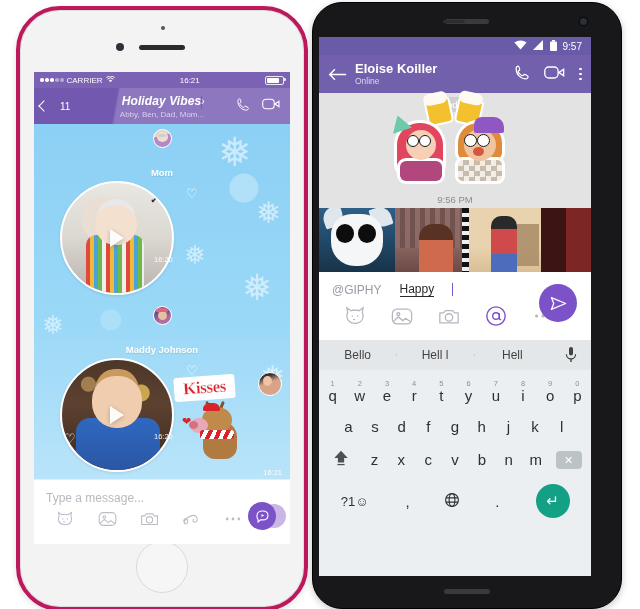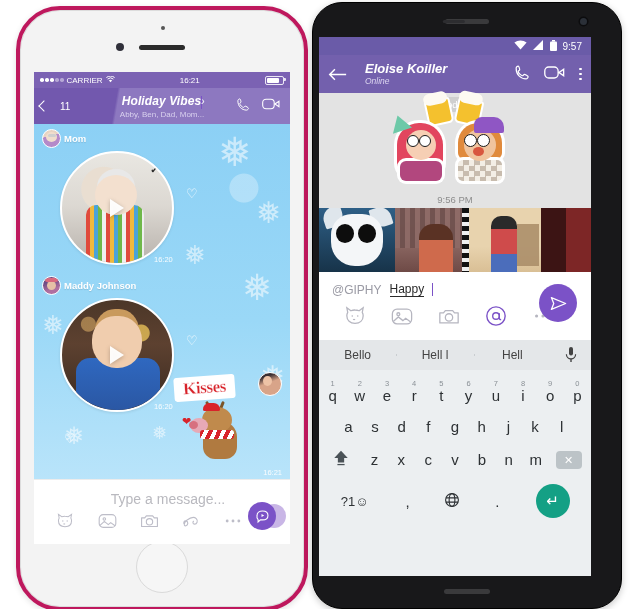--- a/index.html
+++ b/index.html
@@ -50,21 +50,21 @@
 
   .ip-chat{position:relative;height:calc(472px - 16px - 36px - 64px);
     background:
       radial-gradient(circle at 82% 18%, rgba(255,255,255,.30) 0 14px, transparent 15px),
       radial-gradient(circle at 30% 55%, rgba(255,255,255,.18) 0 10px, transparent 11px),
       linear-gradient(180deg,#8cd0f5 0%,#9ad8f7 55%,#b9e4fa 100%);
     overflow:hidden;}
   .flake{position:absolute;color:rgba(255,255,255,.55);line-height:1;user-select:none;}
 
   .msg{position:relative;padding:5px 8px 0 8px;}
-  .sender{display:flex;align-items:center;gap:3px;margin-bottom:3px;}
+  .sender{display:flex;align-items:center;gap:19px;margin-bottom:3px;flex-direction:column;}
   .av{width:17px;height:17px;border-radius:50%;border:1.4px solid #fff;overflow:hidden;flex:none;
       background:#c9a; position:relative;}
   .av.mom{background:linear-gradient(165deg,#e8d3c2 35%,#b489c9 36%);}
   .av.mom::before{content:"";position:absolute;left:3px;top:2px;width:11px;height:10px;border-radius:50%;background:#f0ddcd;}
   .av.mom::after{content:"";position:absolute;left:4.5px;top:3.5px;width:8px;height:3px;border-radius:2px;background:#cfcfcf;}
   .av.maddy{background:linear-gradient(160deg,#6d4b86 30%,#b06fa0 70%);}
   .av.maddy::before{content:"";position:absolute;left:4px;top:4px;width:9px;height:9px;border-radius:50%;background:#e6c0a6;}
   .av.maddy::after{content:"";position:absolute;left:1.5px;top:1px;width:13px;height:4px;border-radius:5px;background:#d9697f;}
   .av.rght{background:linear-gradient(160deg,#3a2f33 20%,#d8a489 45%);}
   .av.rght::before{content:"";position:absolute;left:4px;top:3px;width:9px;height:10px;border-radius:50%;background:#eec3a6;}
@@ -110,21 +110,21 @@
   .deer .antler{position:absolute;top:0;width:3px;height:11px;background:#7b5427;border-radius:2px;}
   .deer .a1{left:21px;transform:rotate(-22deg);}
   .deer .a2{left:34px;transform:rotate(22deg);}
   .deer .hat{position:absolute;left:17px;top:2px;width:17px;height:8px;border-radius:8px 8px 2px 2px;background:#d8232a;}
   .deer .scarf{position:absolute;left:14px;top:29px;width:34px;height:9px;border-radius:3px;
     background:repeating-linear-gradient(115deg,#d8232a 0 4px,#fff 4px 8px);}
   .deer .hrt{position:absolute;left:-4px;top:14px;color:#d8232a;font-size:11px;}
   .st-av{position:absolute;right:-20px;top:-4px;width:22px;height:22px;border-radius:50%;border:1.5px solid #fff;overflow:hidden;}
 
   .ip-input{position:absolute;left:0;right:0;bottom:0;height:64px;background:#fff;border-top:1px solid #ececec;}
-  .ip-ph{font-size:14px;color:#b9b9bf;padding:11px 0 0 12px;text-align:center;}
+  .ip-ph{font-size:12px;color:#b9b9bf;padding:11px 0 0 12px;}
   .ip-icons{display:flex;align-items:center;gap:0;padding:6px 10px 0 10px;}
   .ip-icons .ic{width:42px;display:flex;justify-content:center;color:#b9b9c4;}
   .vsend{position:absolute;right:14px;bottom:14px;width:28px;height:28px;border-radius:50%;
     background:#7b52c7;display:flex;align-items:center;justify-content:center;}
   .vsend-ghost{position:absolute;right:4px;bottom:16px;width:24px;height:24px;border-radius:50%;background:#c9b6e6;}
 
   
   .android{
     position:absolute;left:312px;top:2px;width:308px;height:605px;
     background:#18181a;border-radius:30px;box-shadow:0 2px 7px rgba(0,0,0,.22);
@@ -134,21 +134,21 @@
     background:#3a3a3c;}
   .an-speaker2{position:absolute;left:50%;top:17px;transform:translateX(-110%);width:22px;height:3px;border-radius:2px;background:#2d2d30;}
   .an-cam{position:absolute;right:34px;top:15px;width:7px;height:7px;border-radius:50%;background:#2b3038;box-shadow:0 0 0 1.5px #0c0c0e;}
   .an-bottom{position:absolute;left:50%;bottom:14px;transform:translateX(-50%);width:46px;height:5px;border-radius:3px;background:#3a3a3c;}
   .an-screen{position:absolute;left:6px;top:34px;width:272px;height:539px;background:#e7e7e7;overflow:hidden;}
 
   .an-status{height:18px;background:#6a5ba8;color:#fff;display:flex;align-items:center;justify-content:flex-end;
     gap:6px;padding-right:9px;font-size:10px;}
   .an-bar{background:#7360ad;height:38px;display:flex;align-items:center;padding:0 9px;color:#fff;}
   .an-backarrow{width:22px;display:flex;align-items:center;}
-  .an-names{margin-left:15px;line-height:1.12;font-style:italic;}
+  .an-names{margin-left:5px;line-height:1.12;}
   .an-name{font-size:13px;font-weight:bold;}
   .an-online{font-size:8.5px;color:#ddd6f0;}
   .an-bar-icons{margin-left:auto;display:flex;align-items:center;gap:13px;}
   .kebab{display:flex;flex-direction:column;gap:2.2px;}
   .kebab i{width:2.7px;height:2.7px;border-radius:50%;background:#fff;display:block;}
 
   .an-chat{height:115px;background:#e3e3e3;position:relative;}
   .daychip{position:absolute;left:50%;top:4px;transform:translateX(-50%);background:#cfcfcf;color:#fff;
     font-size:9.5px;padding:2px 10px;border-radius:9px;}
   .cheers{position:absolute;left:50%;top:6px;transform:translateX(-50%);width:130px;height:84px;}
@@ -193,21 +193,21 @@
   .g2 .strip{position:absolute;right:0;top:0;bottom:0;width:7px;
     background:repeating-linear-gradient(180deg,#111 0 5px,#efefef 5px 9px);}
   .g3{width:72px;background:#f0ddc4;}
   .g3 .wall{position:absolute;inset:0;background:linear-gradient(180deg,#e8d3ae 0 60%,#d9bf95 100%);}
   .g3 .lady{position:absolute;left:22px;top:8px;width:26px;height:56px;
     background:linear-gradient(180deg,#2a2a2a 0 13px,#cf4b4b 13px 38px,#4b6dbb 38px 100%);border-radius:10px 10px 0 0;}
   .g3 .shelf{position:absolute;right:2px;top:16px;width:22px;height:42px;background:#a88b66;opacity:.85;}
   .g4{width:74px;background:linear-gradient(90deg,#3c1414 0 34%,#7d2626 34% 68%,#2c1010 68% 100%);}
 
   .an-inputrow{background:#fff;height:68px;position:relative;}
-  .an-inputtext{padding:10px 0 0 13px;font-size:12px;color:#9a9aa4;display:flex;align-items:center;gap:8px;}
+  .an-inputtext{padding:10px 0 0 13px;font-size:12px;color:#9a9aa4;display:flex;align-items:center;gap:18px;}
   .an-inputtext b{color:#2b2b2b;font-weight:normal;border-bottom:1px solid #2b2b2b;}
   .caret{display:inline-block;width:1px;height:13px;background:#7b52c7;}
   .an-icons{display:flex;align-items:center;padding:8px 12px 0 12px;gap:0;}
   .an-icons .ic{width:47px;display:flex;justify-content:center;color:#b6b6c0;}
   .an-icons .ic.on{color:#7b52c7;}
   .an-send{position:absolute;right:14px;top:12px;width:38px;height:38px;border-radius:50%;background:#7b52c7;
     display:flex;align-items:center;justify-content:center;}
 
   .kb{background:#eceff1;position:absolute;left:0;right:0;bottom:0;height:calc(539px - 18px - 38px - 115px - 64px - 68px);}
   .kb-sugg{height:30px;display:flex;align-items:center;background:#e4e7e9;font-size:12px;color:#434343;}

